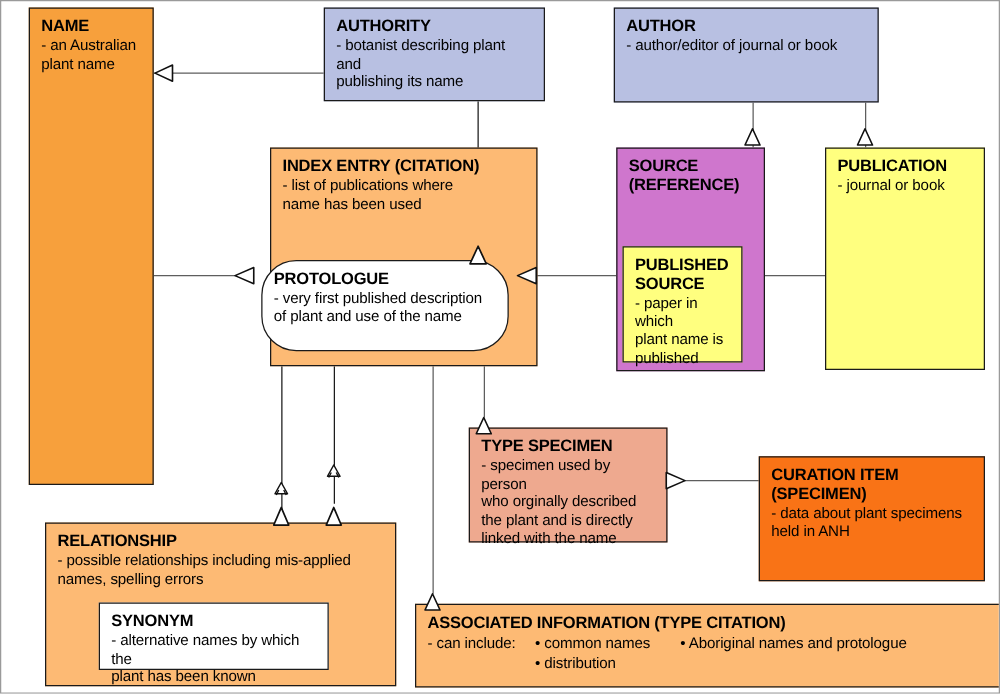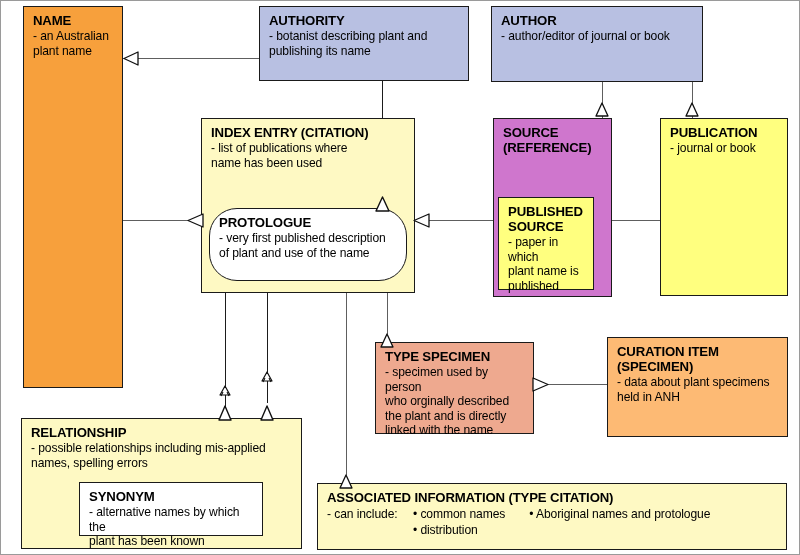--- a/index.html
+++ b/index.html
@@ -32,25 +32,25 @@
     line-height:14.6px;
     letter-spacing:-0.1px;
     white-space:pre-line;
     margin-top:1px;
     text-indent:0;
   }
 
   
   .c-orange{background:#f7a03c;}
   .c-periwinkle{background:#b8c0e2;}
-  .c-blue{background:#fef9c3;}
+  .c-blue{background:#fdba74;margin-left:15px;}
   .c-magenta{background:#cf76cd;}
   .c-yellow{background:#ffff7f;}
   .c-salmon{background:#eea98f;}
-  .c-grey{background:#fdba74;}
+  .c-grey{background:#f97316;margin-top:28px;}
   .c-white{background:#ffffff;}
 
   
   .ln{position:absolute;background:#5e5e5e;z-index:1;}
   .ln.h{height:1px;}
   .ln.v{width:1px;}
   .ln.dark{background:#1b1b1b;}
 
   
   .ah{position:absolute;z-index:4;}
@@ -164,21 +164,21 @@
   </div>
 
   <div class="ent c-orange" style="left:22px;top:5px;width:100px;height:382px;">
     <div class="pad">
       <div class="ttl">NAME</div>
       <div class="desc">- an Australian
    plant name</div>
     </div>
   </div>
 
-  <div class="ent c-periwinkle" style="left:258px;top:5px;width:210px;height:75px;">
+  <div class="ent c-periwinkle" style="left:258px;top:5px;width:177px;height:75px;">
     <div class="pad">
       <div class="ttl">AUTHORITY</div>
       <div class="desc">- botanist describing plant and
    publishing its name</div>
     </div>
   </div>
 
   <div class="ent c-periwinkle" style="left:490px;top:5px;width:212px;height:76px;">
     <div class="pad">
       <div class="ttl">AUTHOR</div>

